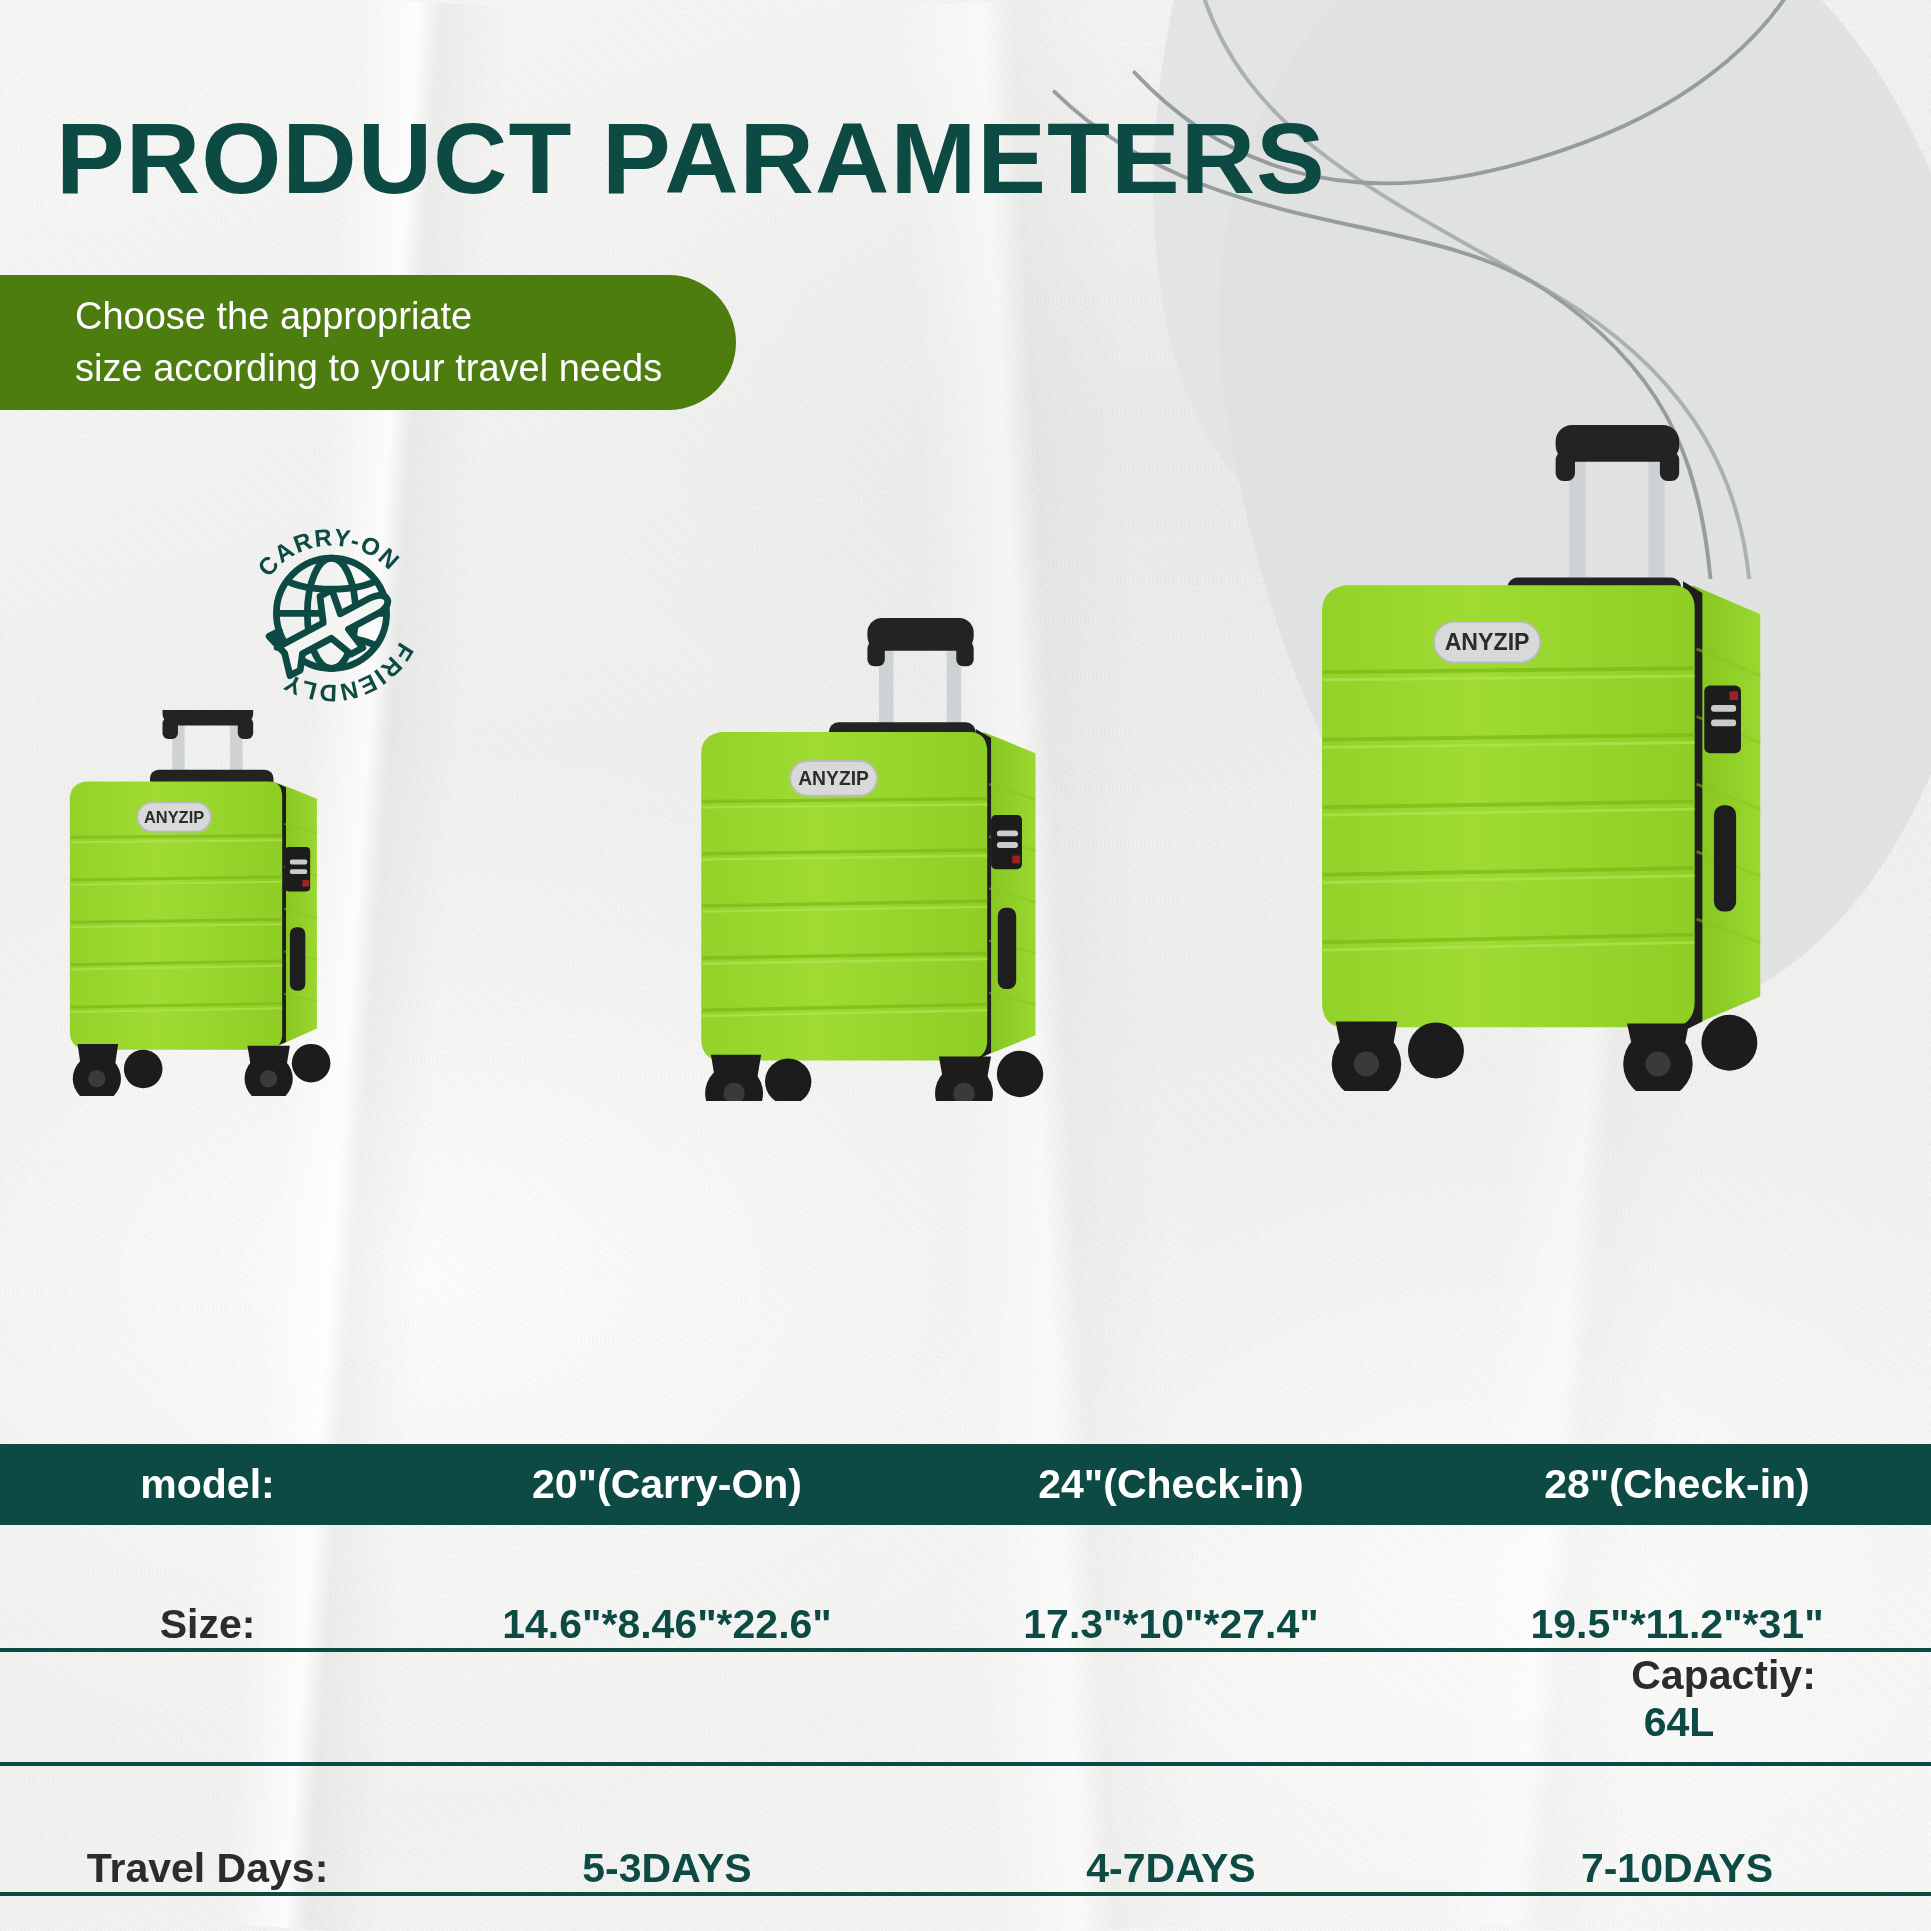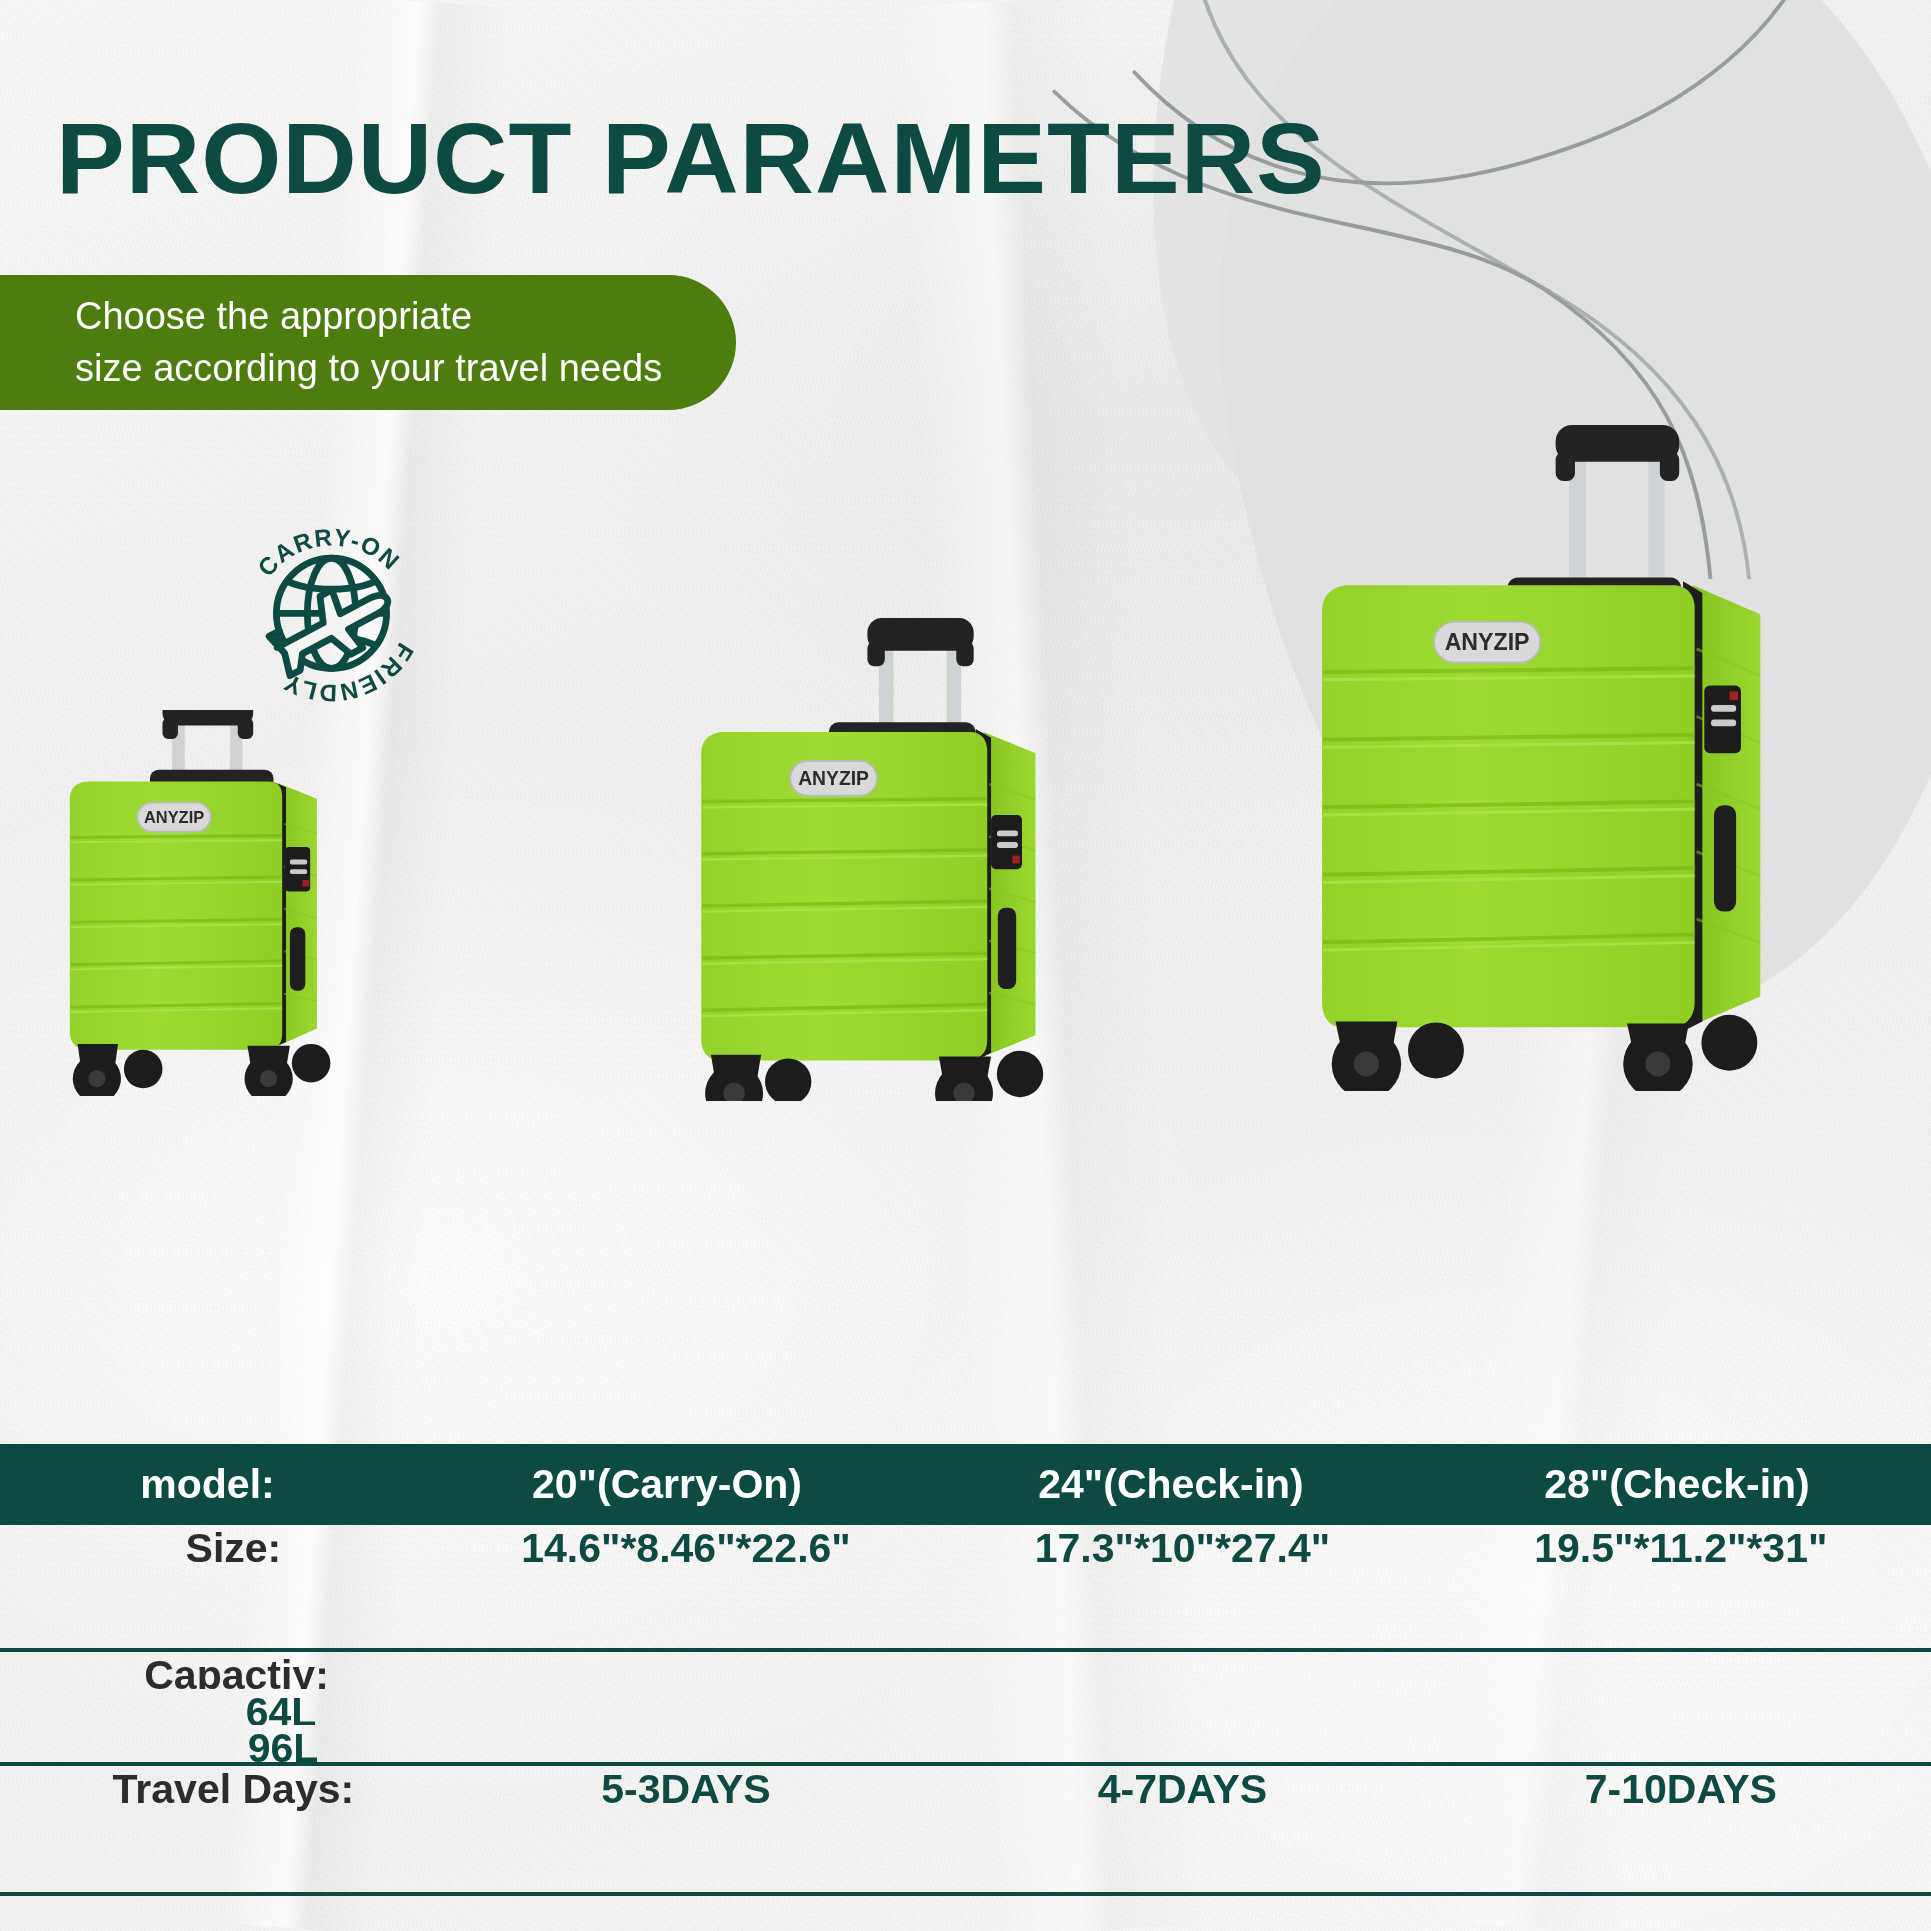--- a/index.html
+++ b/index.html
@@ -105,23 +105,22 @@
     background:#0d4a44;
     height:81px;
     display:flex;
     align-items:center;
   }
   .thead .cell { color:#ffffff; font-weight:700; font-size:41px; }
 
   .trow {
     height:116px;
     display:flex;
-    align-items:flex-start;
+    align-items:flex-end;
     border-bottom:4.8px solid #0d4a44;
-    padding-left:29px;
   }
   .trow .cell { font-size:41px; font-weight:700; }
   .trow .lbl { color:#2c2c2c; }
   .trow .val { color:#0d4a44; }
 
   .cell {
     text-align:center;
     white-space:nowrap;
     overflow:hidden;
   }
@@ -415,21 +414,20 @@
     <div class="trow" style="height:127px;">
       <div class="cell c0 lbl">Size:</div>
       <div class="cell c1 val">14.6"*8.46"*22.6"</div>
       <div class="cell c2 val">17.3"*10"*27.4"</div>
       <div class="cell c3 val">19.5"*11.2"*31"</div>
     </div>
 
     <div class="trow" style="height:114px;flex-direction:column;">
       <div class="cell c0 lbl">Capactiy:</div>
       <div class="cell c2 val">64L</div>
-      <div class="cell c3 val">96L</div>
     </div>
 
     <div class="trow" style="height:130px;">
       <div class="cell c0 lbl">Travel Days:</div>
       <div class="cell c1 val">5-3DAYS</div>
       <div class="cell c2 val">4-7DAYS</div>
       <div class="cell c3 val">7-10DAYS</div>
     </div>
 
   </div>

